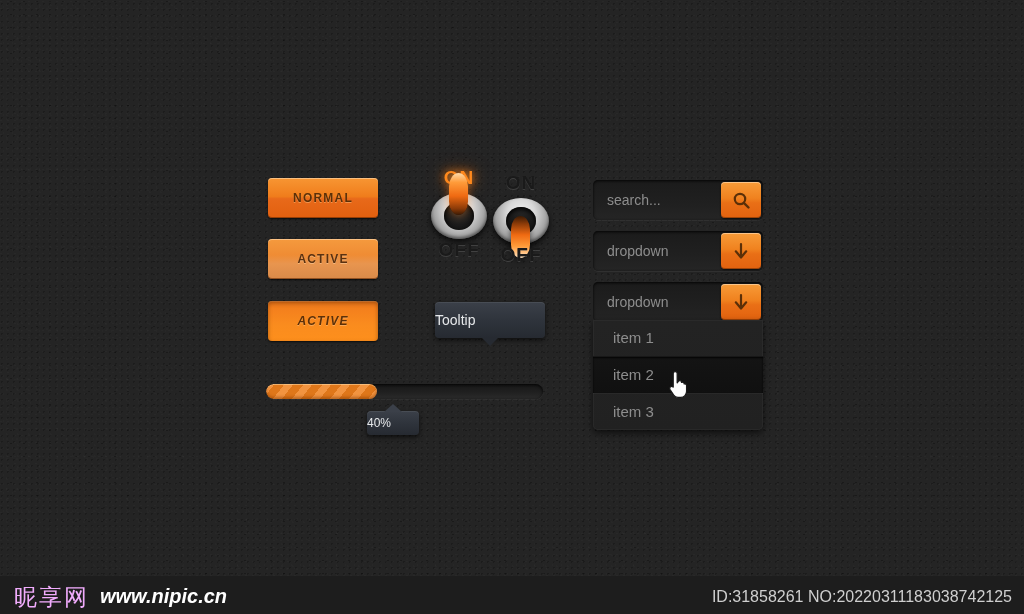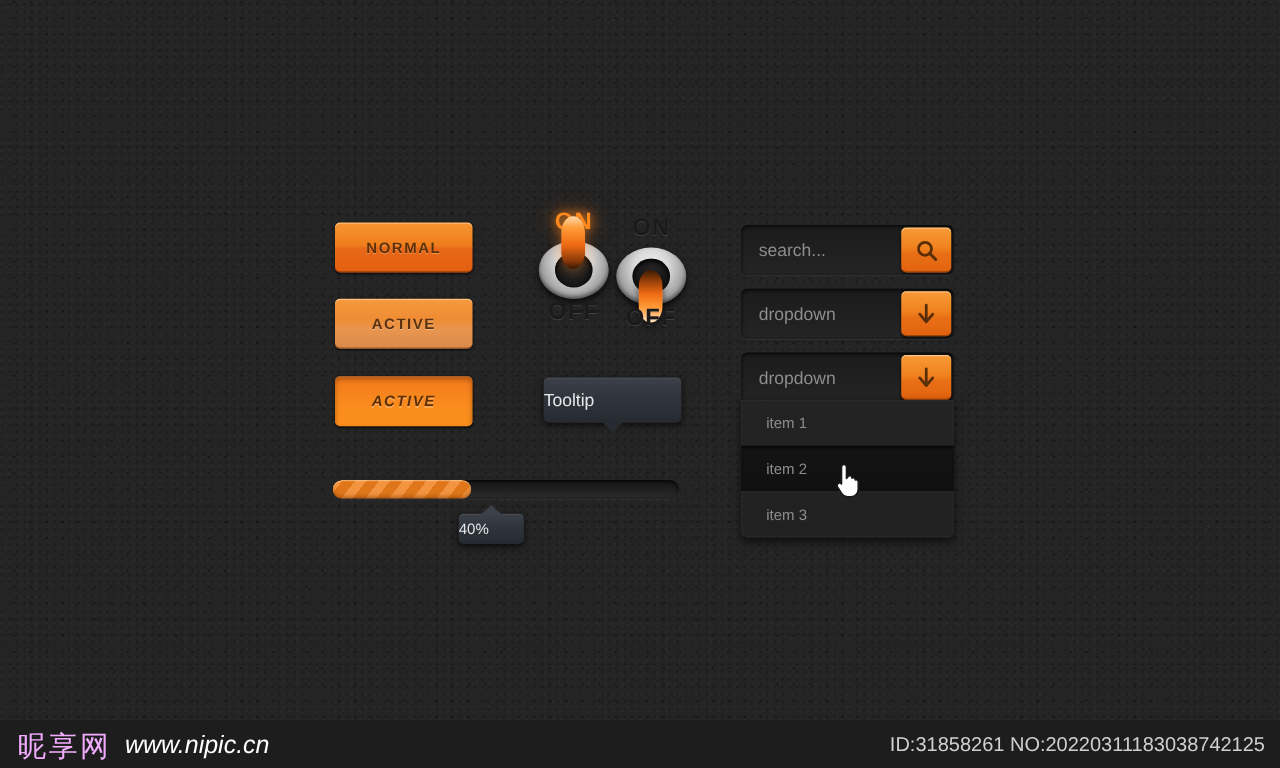--- a/index.html
+++ b/index.html
@@ -221,21 +221,21 @@
     width: 170px;
     border-radius: 0 0 5px 5px;
     background: linear-gradient(to bottom, #232323 0%, #212121 100%);
     box-shadow: 0 3px 7px rgba(0,0,0,0.6), inset 0 0 0 1px rgba(255,255,255,0.035);
     overflow: hidden;
   }
   .dd-item {
     height: 36px;
     line-height: 36px;
     padding-left: 20px;
-    font-size: 12px;
+    font-size: 15px;
     color: #8d8d8d;
     cursor: pointer;
     border-top: 1px solid rgba(255,255,255,0.035);
   }
   .dd-item:first-child { border-top: none; }
   .dd-item.hl {
     background: linear-gradient(to bottom, #141414 0%, #101010 100%);
     box-shadow: inset 0 1px 2px rgba(0,0,0,0.85);
   }
 
@@ -259,21 +259,21 @@
     font-weight: normal;
     color: #f0abfc;
     font-family: "DejaVu Sans", sans-serif;
     letter-spacing: 2px;
   }
   .wm-url {
     position: absolute;
     left: 100px;
     top: 9px;
     font-size: 20px;
-    font-weight: normal;
+    font-weight: bold;
     font-style: italic;
     color: #ffffff;
     font-family: "Liberation Sans", sans-serif;
   }
   .wm-id {
     position: absolute;
     right: 12px;
     top: 12px;
     font-size: 16px;
     color: #cfcfcf;

